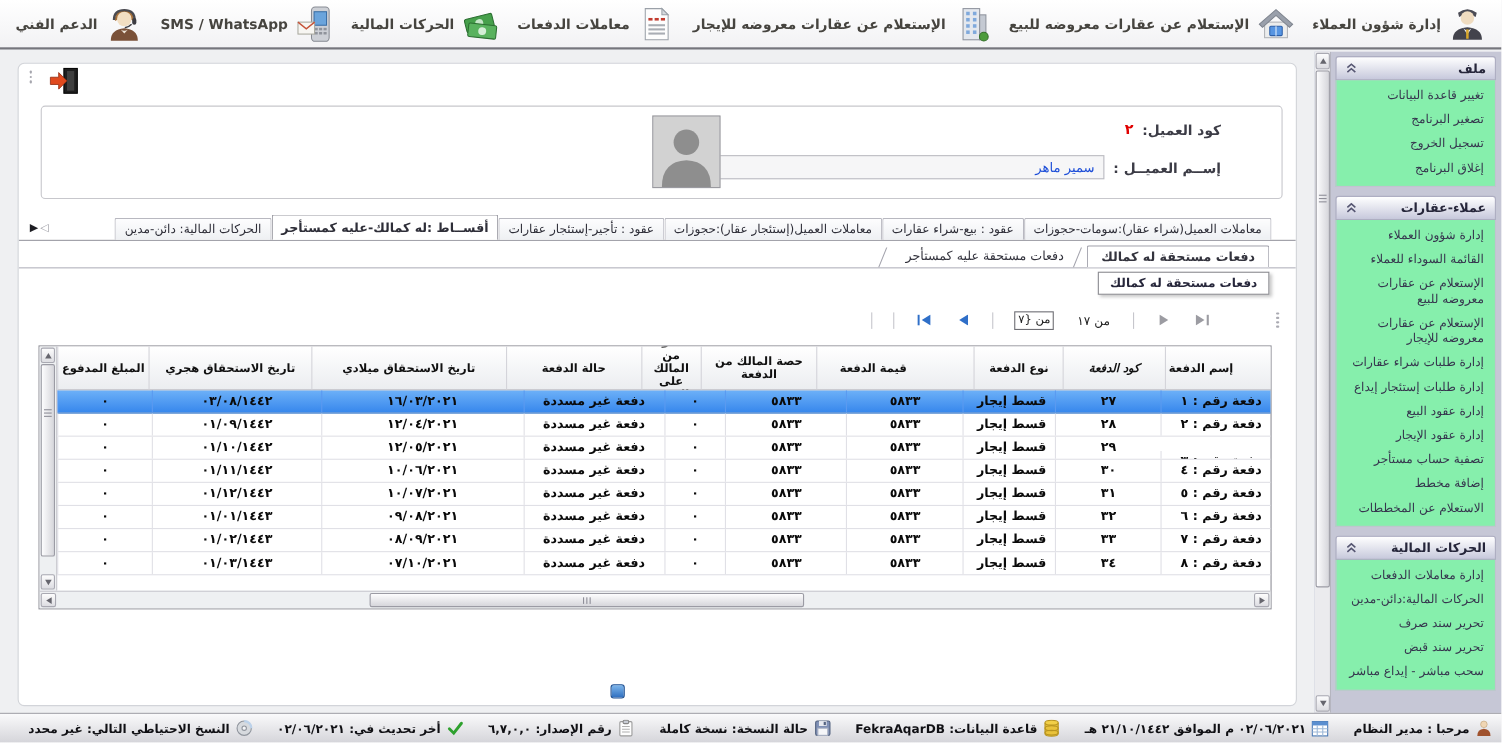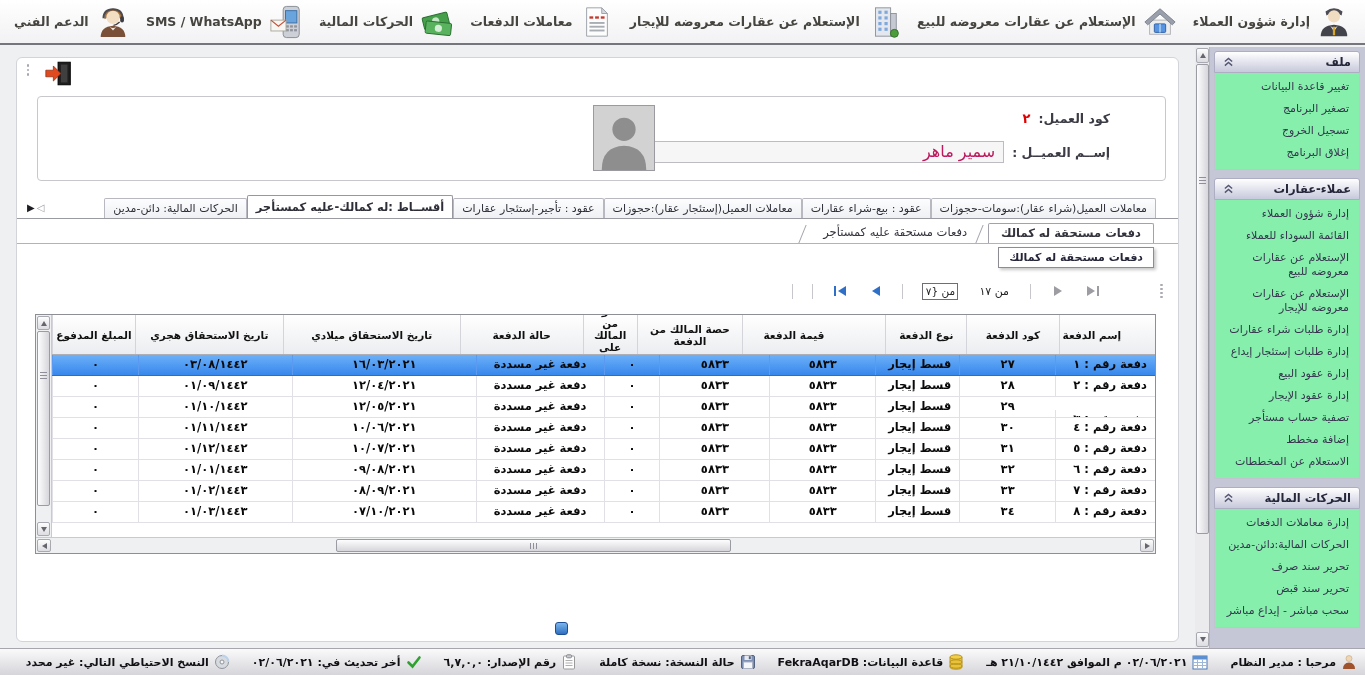--- a/index.html
+++ b/index.html
@@ -79,21 +79,21 @@
     background:#fff; border:1px solid #c7c7cc; border-radius:4px;
   }
   .c-row { position:absolute; right:55px; display:flex; align-items:center; gap:8px; }
   .c-row.one { top:14px; }
   .c-row.two { top:44px; }
   .c-label { font-size:12.5px; font-weight:bold; color:#3c3c46; white-space:nowrap; }
   .c-code { font-size:13px; font-weight:bold; color:#e00000; }
   .name-input {
     width:385px; height:22px; line-height:20px;
     background:#f6f6f7; border:1px solid #bcbcc2;
-    font-size:16px; color:#be185d; padding:0 8px; text-align:right;
+    font-size:12px; color:#1d4ed8; padding:0 8px; text-align:right;
   }
   .avatar { position:absolute; top:8px; right:510px; width:62px; height:66px; border:1px solid #9a9aa0; background:#d2d2d2; }
   .avatar svg { width:100%; height:100%; }
 
   
   .tabs-row {
     position:absolute; top:138px; right:0; left:0; height:23px;
     border-bottom:1px solid #9a9aa2; padding-right:22px;
     display:flex; align-items:flex-end; white-space:nowrap;
   }
@@ -474,21 +474,21 @@
           <i></i>
           <i></i>
           <i></i>
         </div>
     </div>
 
     <div class="grid">
       <div class="grid-rows">
         <div class="g-head" id="thead">
             <div class="cell" style="width: 100px; justify-content: flex-end; padding-right: 8px;">إسم الدفعة</div>
-            <div class="cell" style="width: 96px;">كود الدفعة</div>
+            <div class="cell" style="width: 96px; font-style: italic;">كود الدفعة</div>
             <div class="cell" style="width: 84px; margin-left: 41px;">نوع الدفعة</div>
             <div class="cell" style="width: 106px;">قيمة الدفعة</div>
             <div class="cell" style="width: 110px;">حصة المالك من الدفعة</div>
             <div class="cell" style="width: 56px;">العموله من المالك على الدفعة</div>
             <div class="cell" style="width: 128px;">حالة الدفعة</div>
             <div class="cell" style="width: 184px;">تاريخ الاستحقاق ميلادي</div>
             <div class="cell" style="width: 154px;">تاريخ الاستحقاق هجري</div>
             <div class="cell" style="width: 86px;">المبلغ المدفوع</div>
           </div>
         <div id="tbody">

